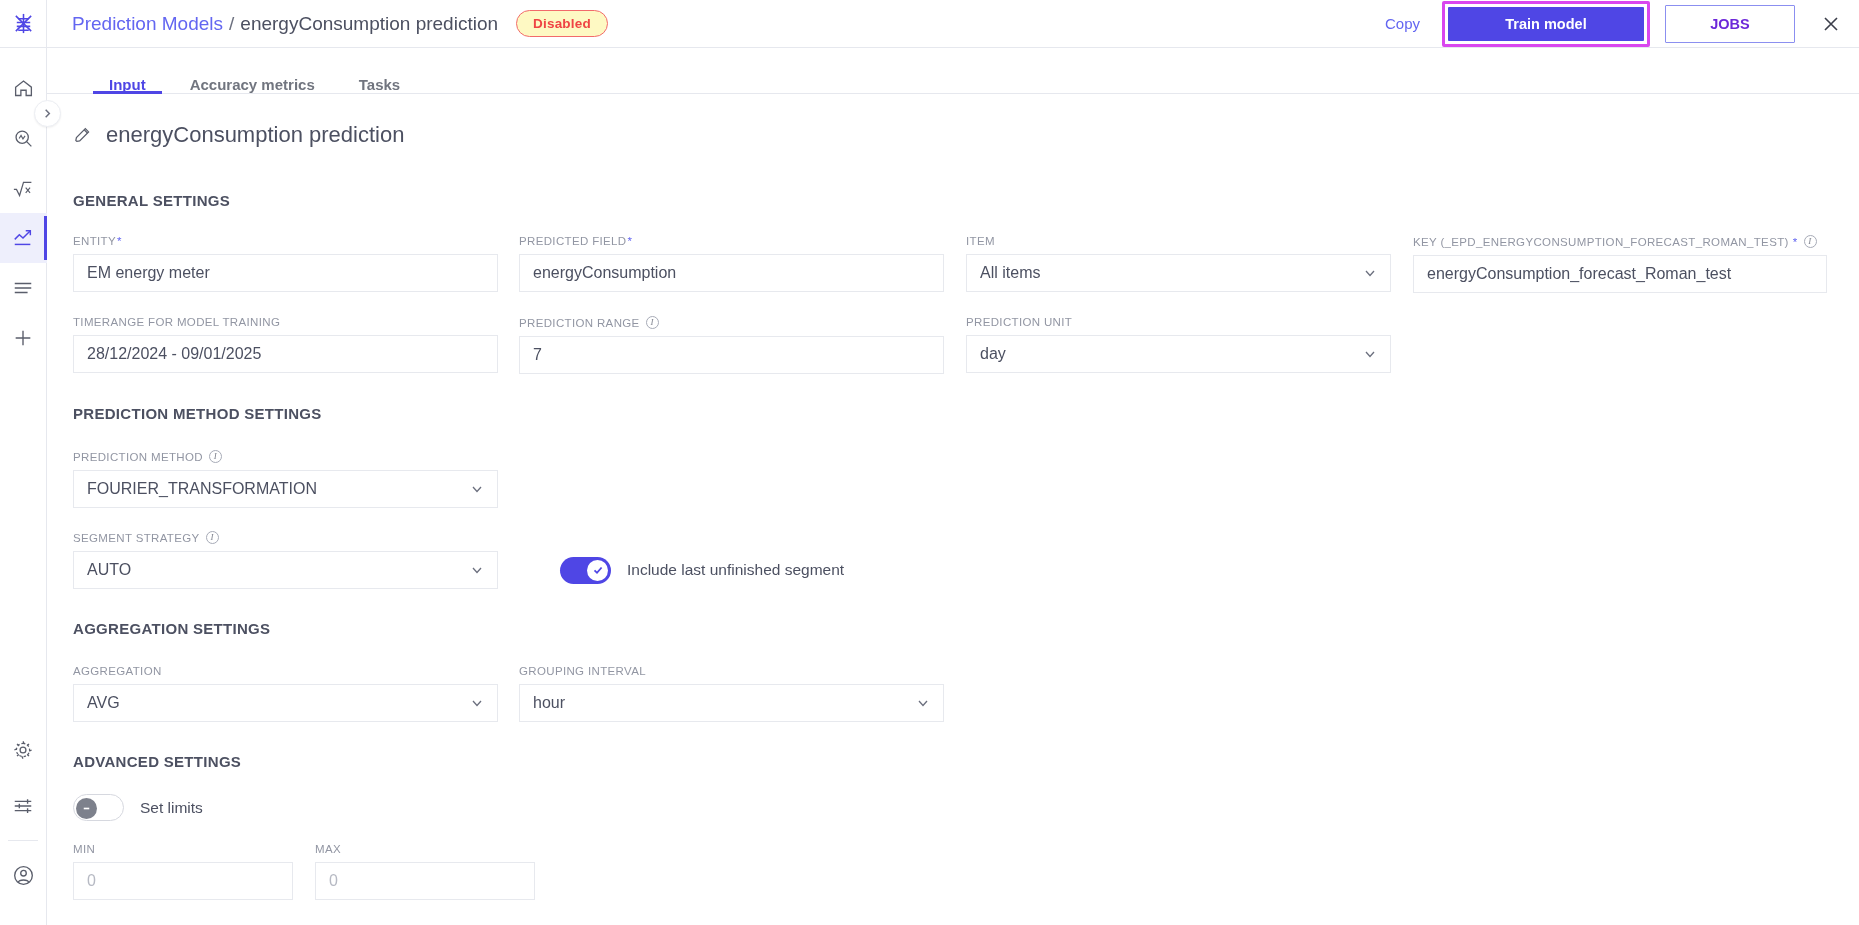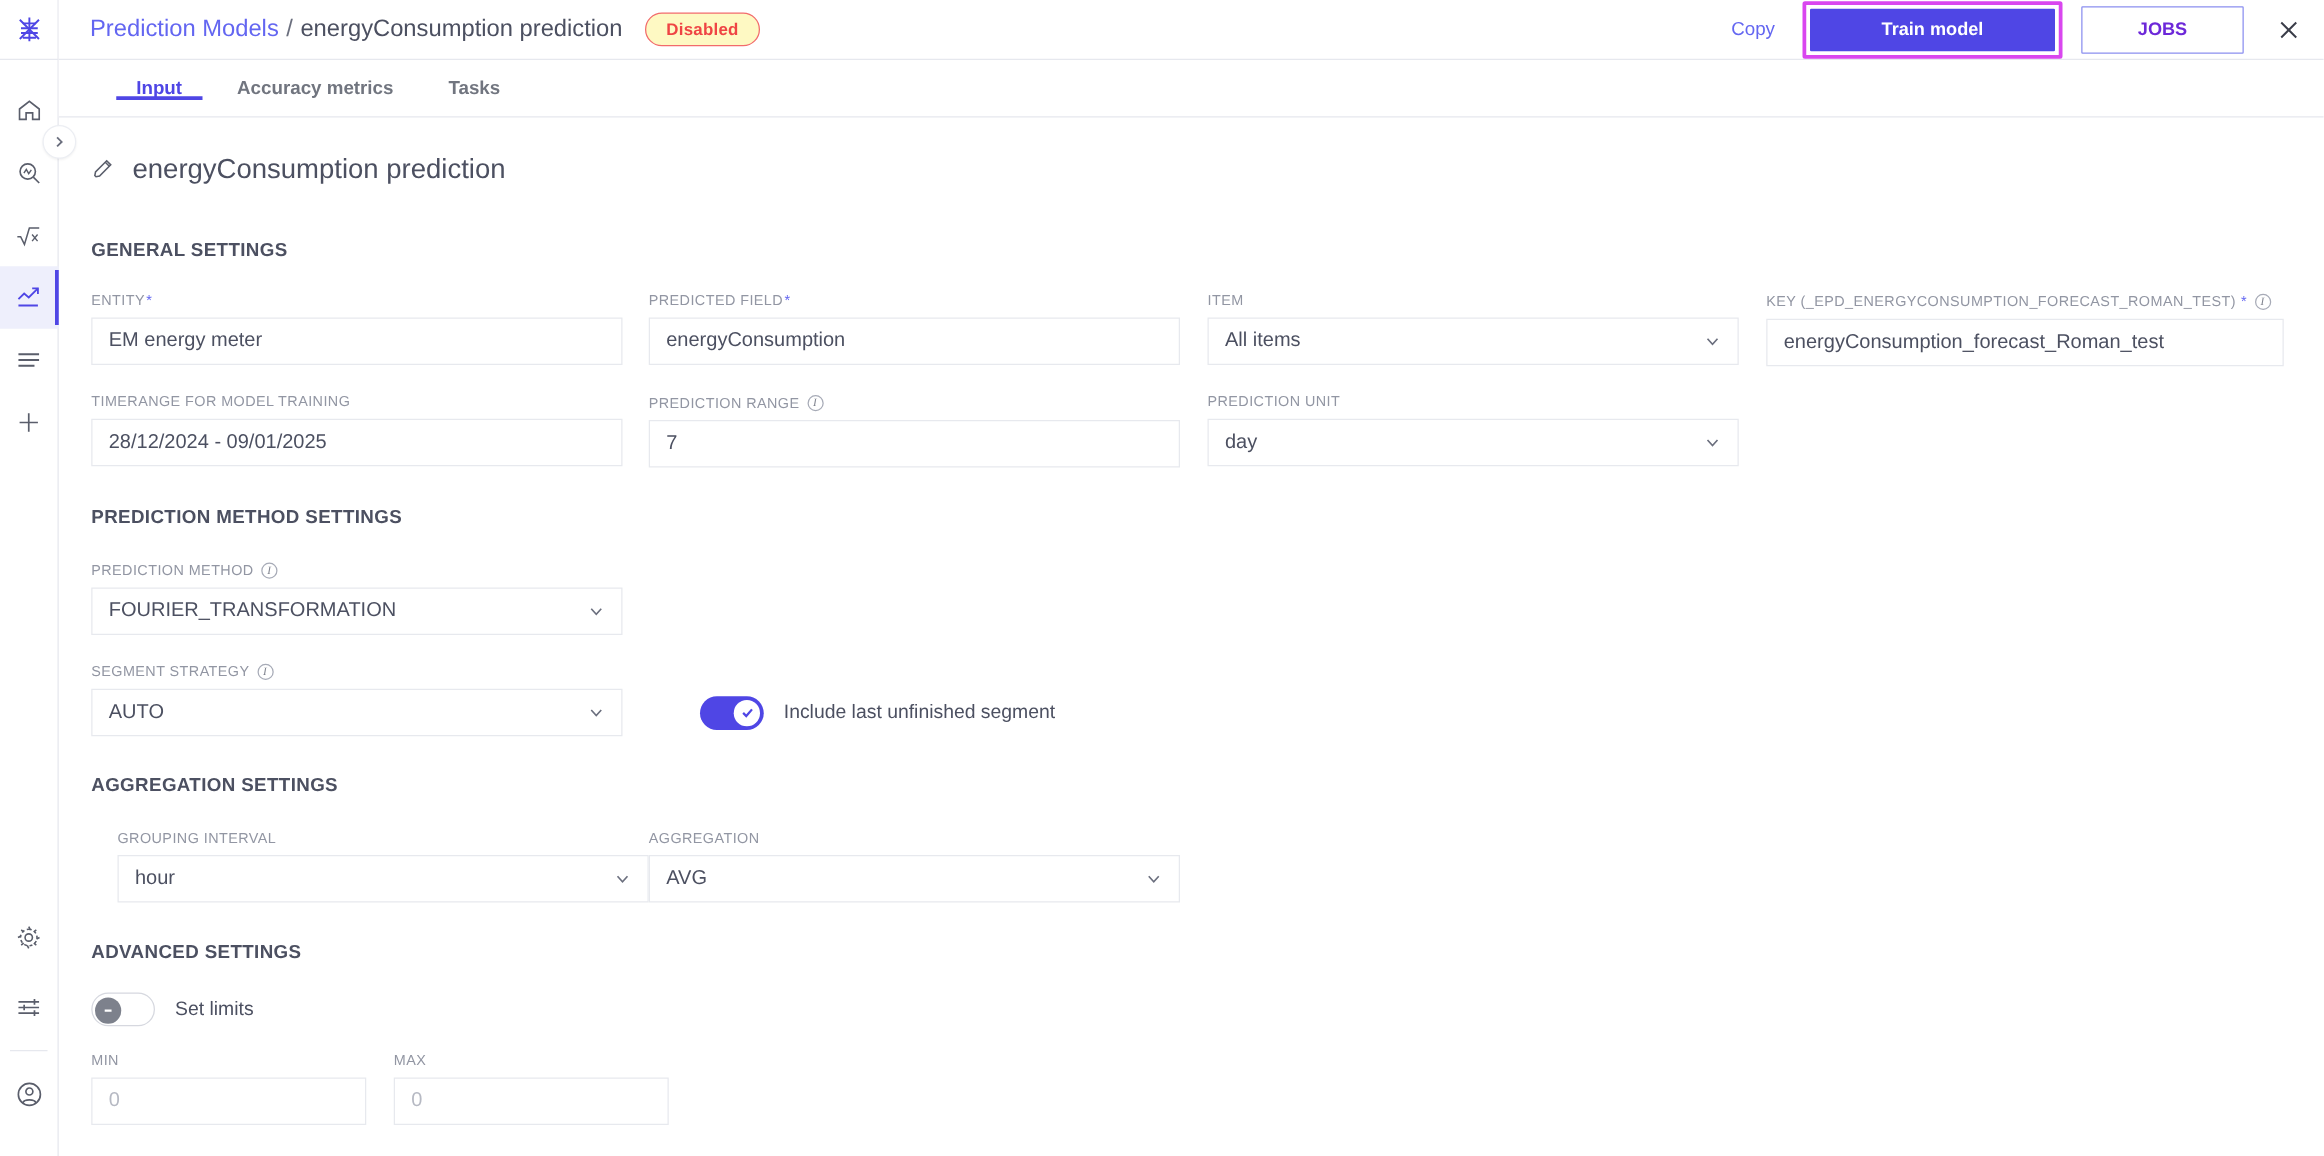--- a/index.html
+++ b/index.html
@@ -66,21 +66,21 @@
   }
   .btn-jobs {
     background: #fff; color: #6d28d9; border: 1px solid #8b8ff0; width: 130px; height: 38px;
     font-size: 14.5px; font-weight: bold; cursor: pointer; margin-left: 15px; font-family: inherit; border-radius: 1px;
   }
   .close-x { margin-left: 26px; cursor: pointer; display:flex; align-items:center; }
 
   
   .tabs {
     position: absolute; left: 47px; top: 48px; right: 0; height: 46px;
-    display: flex; align-items: center; border-bottom: 1px solid #e6e8ee; background: #fff;
+    display: flex; align-items: flex-end; border-bottom: 1px solid #e6e8ee; background: #fff;
   }
   .tab {
     display: flex; align-items: center; justify-content: center; padding: 0 22px;
     font-size: 15px; color: #71757f; cursor: pointer; position: relative; font-weight: bold;
   }
   .tab:first-child { margin-left: 40px; }
   .tab.active { color: #4f46e5; }
   .tab.active::after {
     content: ""; position: absolute; left: 6px; right: 6px; bottom: -1px; height: 3px; background: #4f46e5;
   }
@@ -377,40 +377,40 @@
               </svg>
           </span>
         </div>
         <span class="toggle-label">Include last unfinished segment</span>
       </div>
     </div>
 
     <div class="section-title" style="margin-top:31px;">AGGREGATION SETTINGS</div>
 
     <div class="grid-row" style="margin-top:28px;">
+      <div class="field" style="width:425px;">
+        <div class="field-label">
+          <span>AGGREGATION</span>
+        </div>
+        <div class="select-box">
+          <span>AVG</span>
+          <span class="chev">
+            <svg width="14" height="14" viewBox="0 0 14 14" fill="none" stroke="#6b6f7e" stroke-width="1.3">
+                <path d="M3 5 L7 9.5 L11 5"></path>
+              </svg>
+          </span>
+        </div>
+      </div>
+
       <div class="field" style="width:425px; margin-left:21px;">
         <div class="field-label">
           <span>GROUPING INTERVAL</span>
         </div>
         <div class="select-box">
           <span>hour</span>
-          <span class="chev">
-            <svg width="14" height="14" viewBox="0 0 14 14" fill="none" stroke="#6b6f7e" stroke-width="1.3">
-                <path d="M3 5 L7 9.5 L11 5"></path>
-              </svg>
-          </span>
-        </div>
-      </div>
-
-      <div class="field" style="width:425px;">
-        <div class="field-label">
-          <span>AGGREGATION</span>
-        </div>
-        <div class="select-box">
-          <span>AVG</span>
           <span class="chev">
             <svg width="14" height="14" viewBox="0 0 14 14" fill="none" stroke="#6b6f7e" stroke-width="1.3">
                 <path d="M3 5 L7 9.5 L11 5"></path>
               </svg>
           </span>
         </div>
       </div>
     </div>
 
     <div class="section-title" style="margin-top:31px;">ADVANCED SETTINGS</div>

